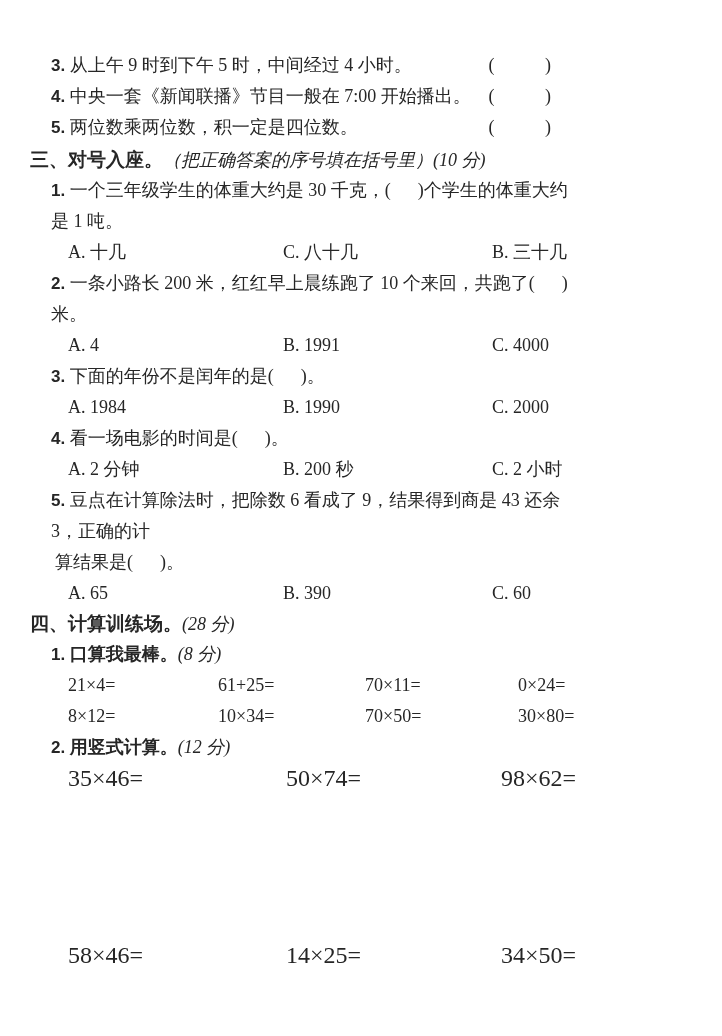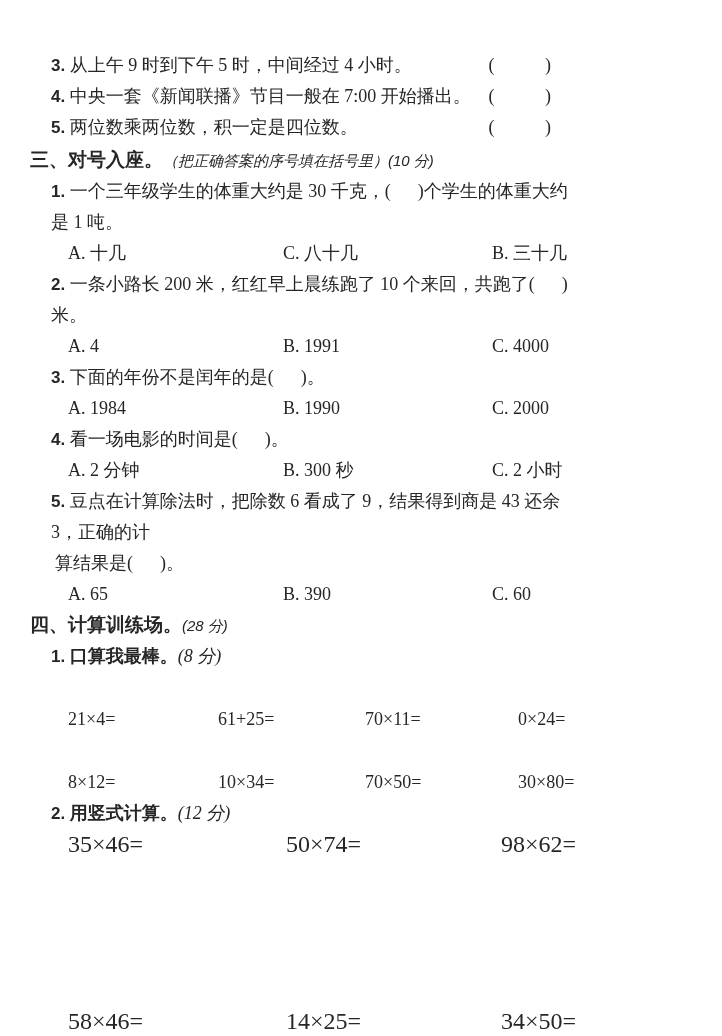--- a/index.html
+++ b/index.html
@@ -22,44 +22,43 @@
   .item { padding-left: 21px; display: flex; }
   .item .txt { flex: 1 1 auto; }
   .bracket { margin-right: 16px; white-space: pre; letter-spacing: 1px; }
   .sec-head {
     font-family: "Liberation Sans", "DejaVu Sans", sans-serif;
     font-weight: bold;
     font-size: 19px;
     line-height: 30px;
   }
   .sec-head .note {
-    font-family: Liberation Sans, sans-serif;
+    font-family: Liberation Serif, serif;
     font-weight: normal;
     font-style: italic;
-    font-size: 15px;
+    font-size: 18px;
   }
   .question { padding-left: 21px; }
   .q-cont { padding-left: 25px; }
   .options {
     display: grid;
     grid-template-columns: 215px 209px 1fr;
     padding-left: 38px;
     line-height: 31px;
     font-size: 18px;
   }
   .sub-head { padding-left: 21px; }
   .sub-head .sub-title { font-family: "Liberation Sans", "DejaVu Sans", sans-serif; font-weight: bold; font-size: 18px; margin-top: 48px; }
   .sub-head .note { font-style: italic; font-size: 18px; }
   .calc-row-4 {
     display: grid;
     grid-template-columns: 150px 147px 153px 1fr;
     padding-left: 38px;
     line-height: 31px;
     font-size: 18px;
-    margin-top: 32px;
   }
   .calc-row-3 {
     display: grid;
     grid-template-columns: 210px 207px 1fr;
     padding-left: 38px;
     line-height: 31px;
     font-size: 24px;
     gap: 8px;
   }
   .spacer-work { height: 146px; }
@@ -112,21 +111,21 @@
     <span class="t">A. 1984</span>
     <span class="t">B. 1990</span>
     <span class="t">C. 2000</span>
   </div>
 
   <div class="line question">
     <span class="num">4.</span> <span class="t">看一场电影的时间是(      )。</span>
   </div>
   <div class="options">
     <span class="t">A. 2 分钟</span>
-    <span class="t">B. 300 秒</span>
+    <span class="t">B. 200 秒</span>
     <span class="t">C. 2 小时</span>
   </div>
 
   <div class="line question">
     <span class="num">5.</span> <span class="t">豆点在计算除法时，把除数 6 看成了 9，结果得到商是 43 还余 3，正确的计</span>
   </div>
   <div class="line question q-cont">
     <span class="t">算结果是(      )。</span>
   </div>
   <div class="options">

